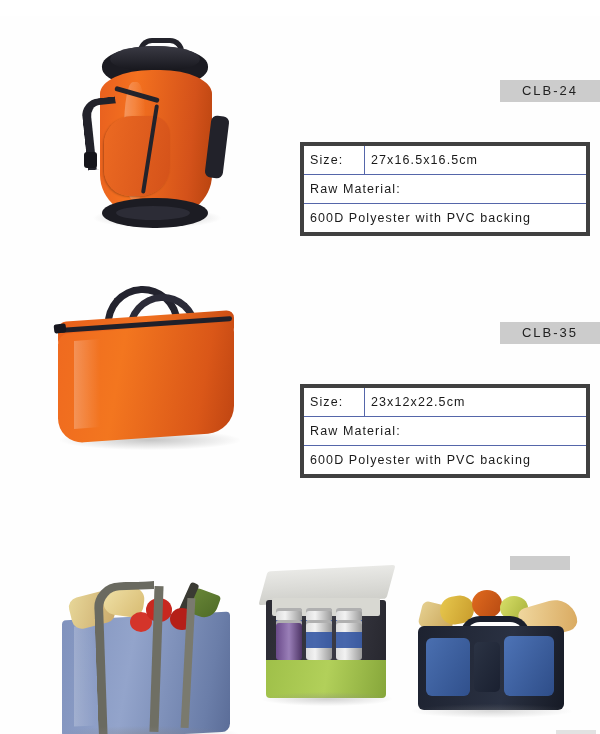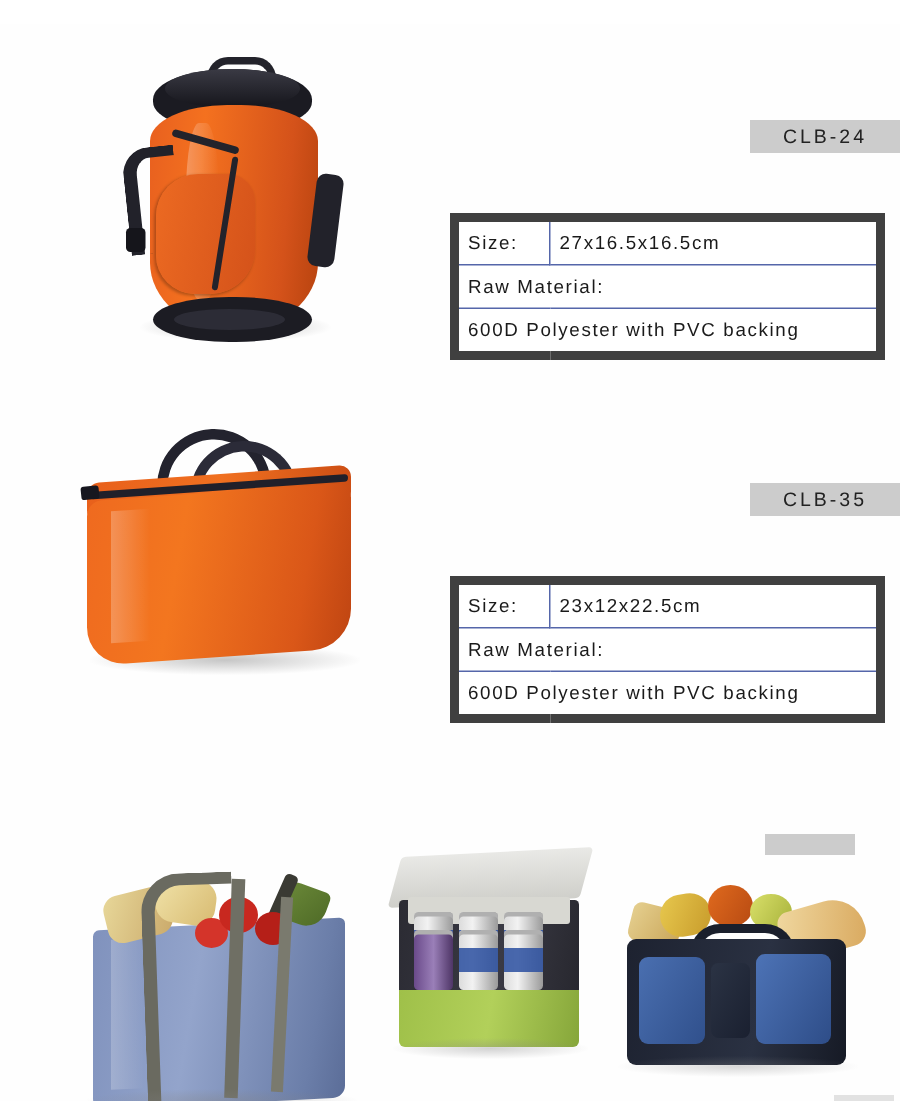--- a/index.html
+++ b/index.html
@@ -30,21 +30,21 @@
     font-size: 13px;
     letter-spacing: 2px;
     text-align: center;
     line-height: 22px;
     height: 22px;
   }
 
   
   .spec-table {
     position: absolute;
-    border: 6px solid #404040;
+    border: 4px solid #404040;
     border-collapse: collapse;
     background: #ffffff;
     font-size: 12.5px;
     letter-spacing: 1.1px;
     color: #1a1a1a;
   }
   .spec-table td {
     border: 1px solid #5566aa;
     padding: 4px 6px;
     height: 20px;

